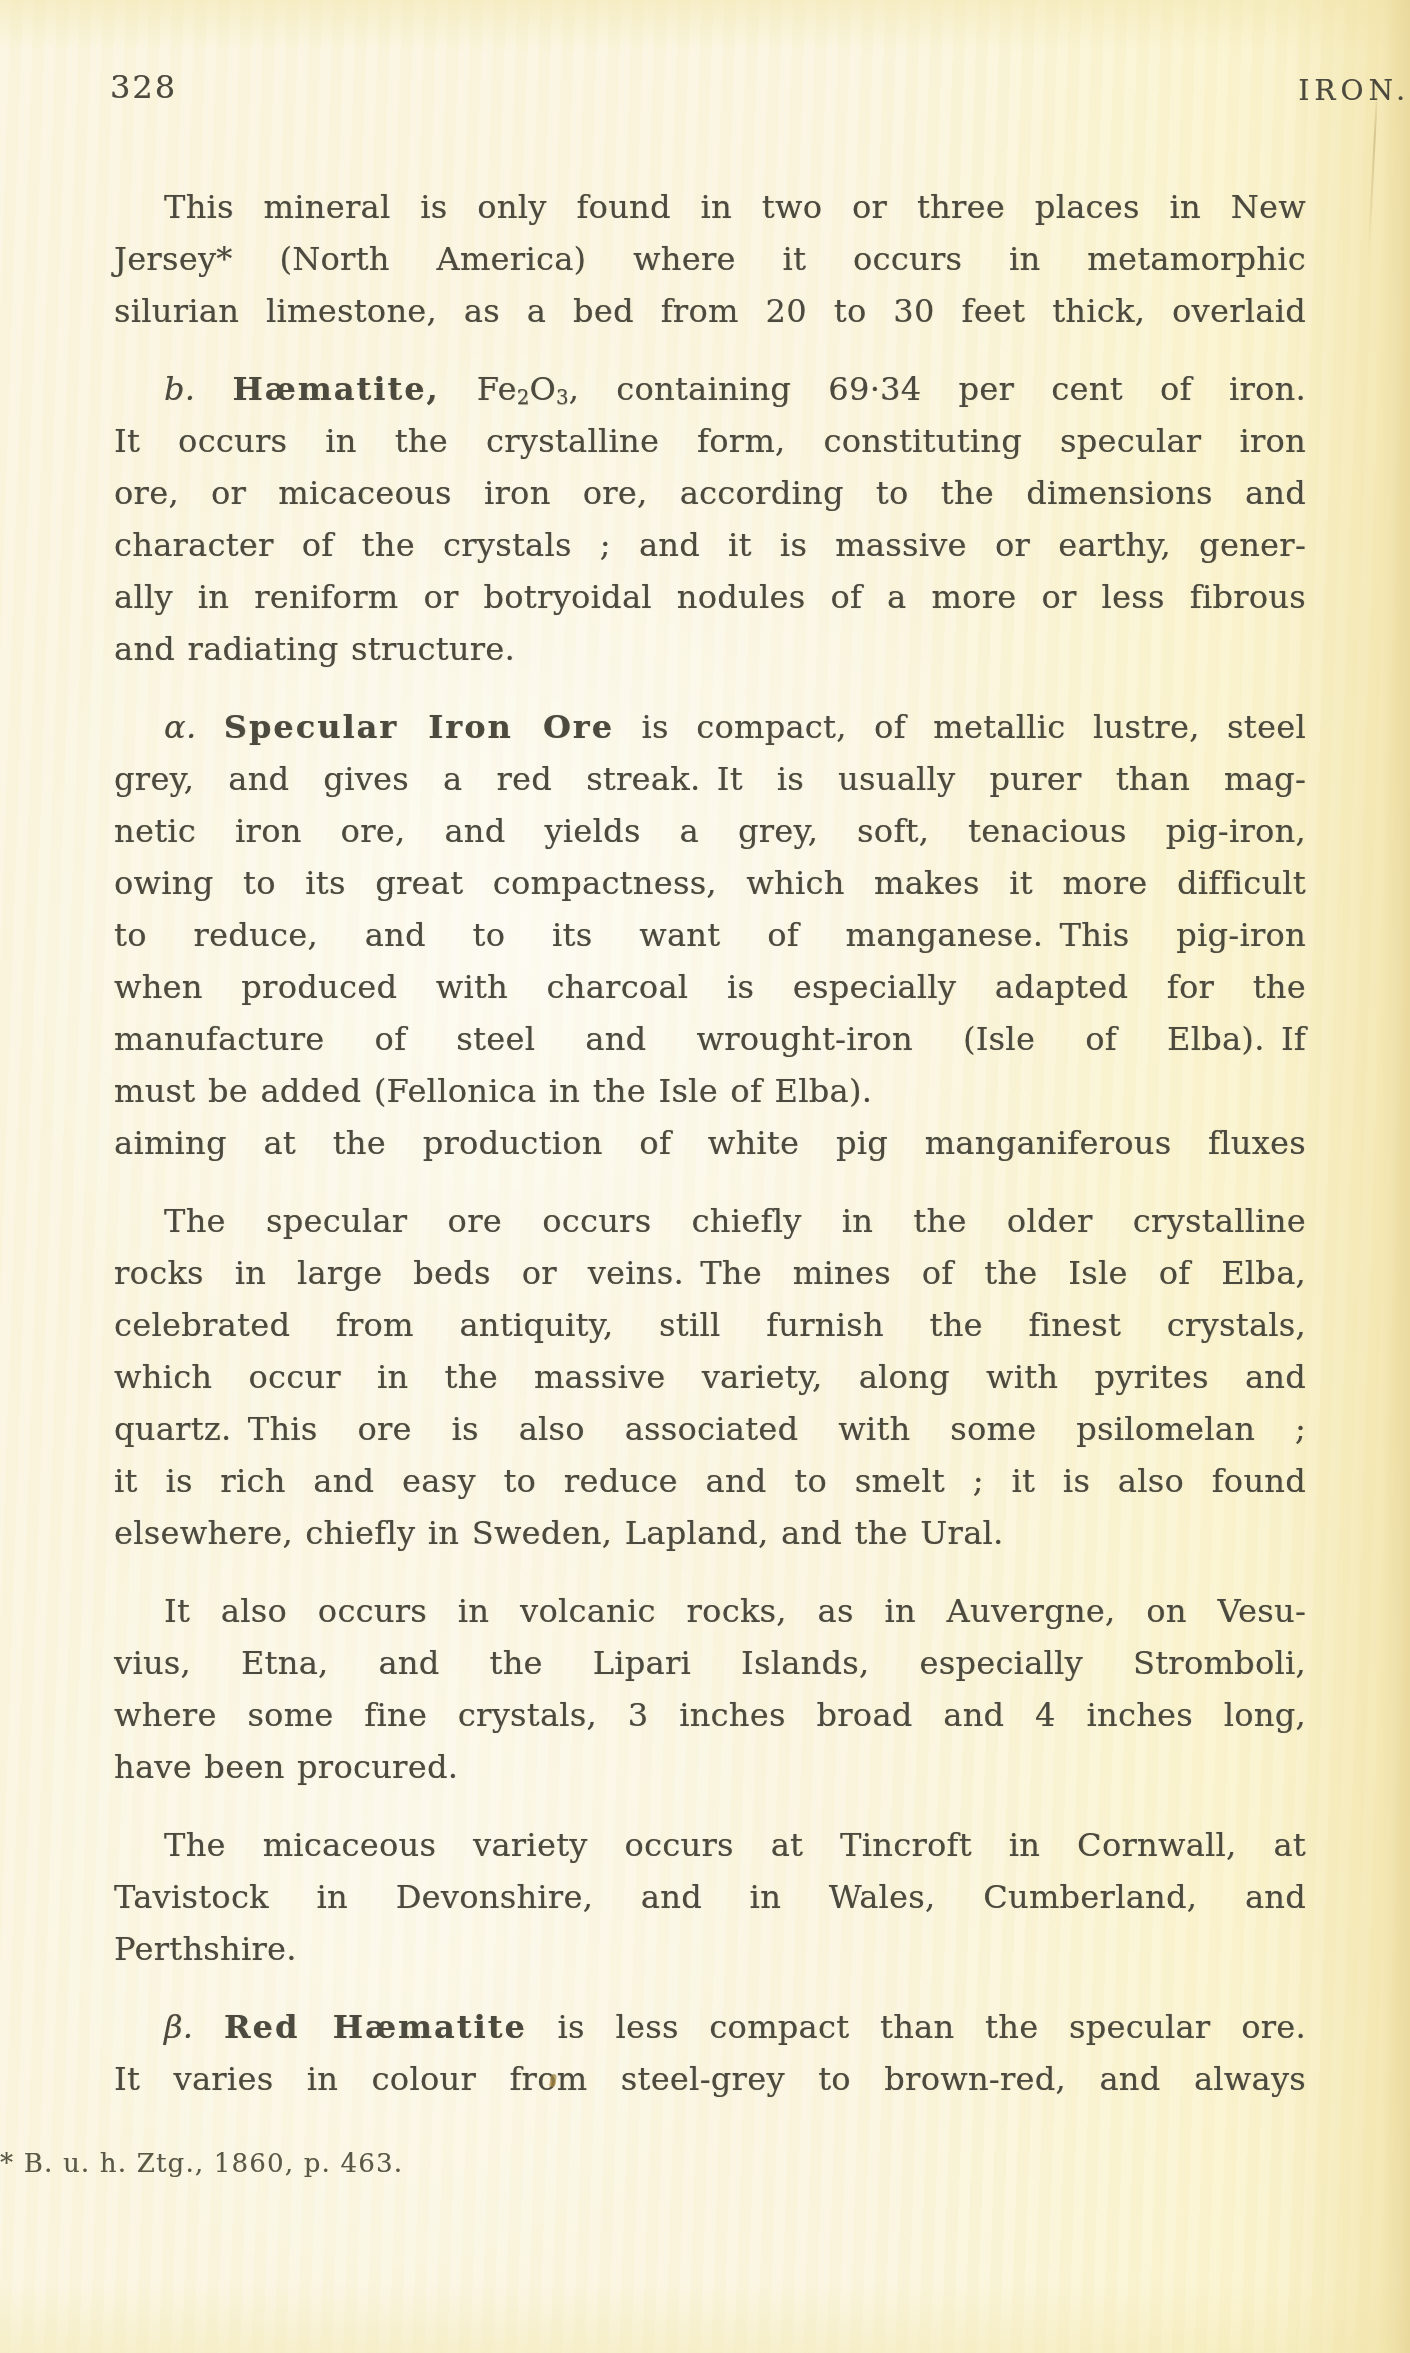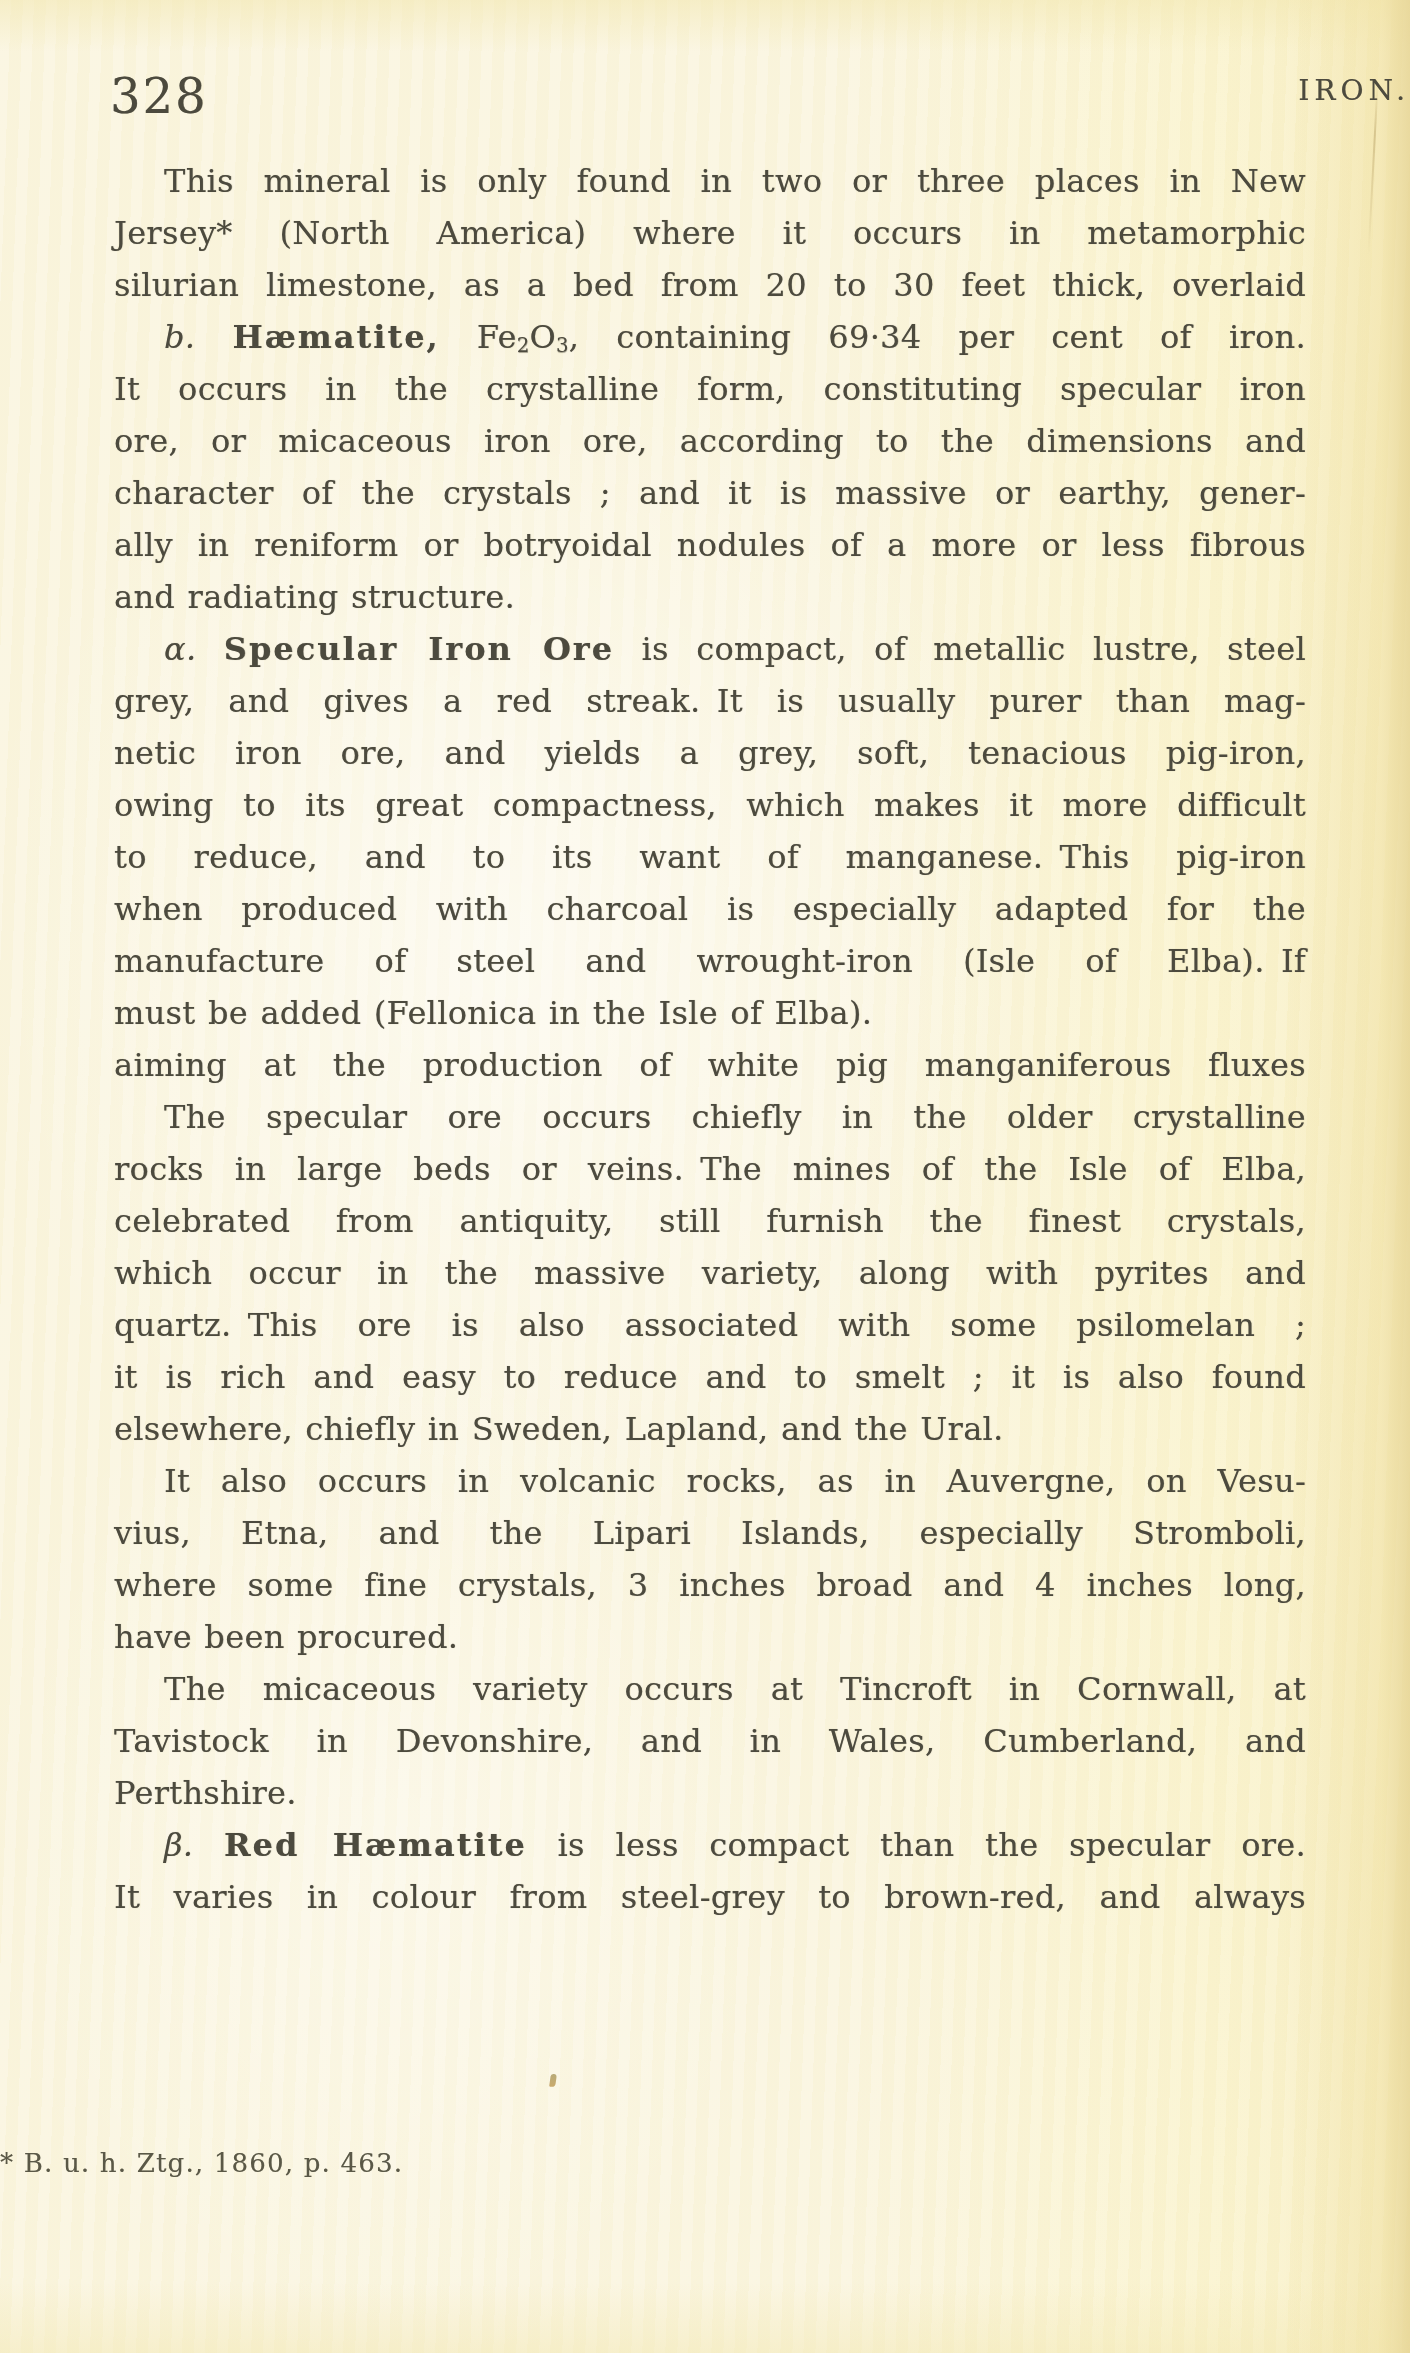--- a/index.html
+++ b/index.html
@@ -22,21 +22,21 @@
       linear-gradient(90deg, rgba(244,232,180,0) 91%, rgba(240,224,160,0.5) 98%, rgba(230,212,148,0.8) 100%),
       linear-gradient(180deg, rgba(242,231,176,0.55) 0%, rgba(242,231,176,0) 2.2%),
       linear-gradient(0deg, rgba(242,231,176,0.45) 0%, rgba(242,231,176,0) 3%),
       repeating-linear-gradient(92deg, rgba(255,255,255,0.15) 0px 11px, rgba(242,233,195,0.12) 11px 23px),
       linear-gradient(90deg, rgba(250,245,222,1) 60%, rgba(250,243,205,1) 86%, rgba(247,238,195,1) 100%);
   }
   .page-number {
     position: absolute;
     left: 110px;
     top: 68px;
-    font-size: 48px;
+    font-size: 32px;
     letter-spacing: 2px;
     text-shadow: 0.3px 0.3px 0.6px rgba(80,77,60,0.55);
   }
   .running-head {
     position: absolute;
     left: 0;
     right: 0;
     top: 74px;
     text-align: right;
     font-size: 28px;
@@ -55,21 +55,21 @@
     text-shadow: 0.3px 0.3px 0.7px rgba(85,82,64,0.5);
   }
   .para { margin: 0; }
   .line {
     height: 52px;
     text-align: justify;
     text-align-last: justify;
     white-space: normal;
   }
   .line.flush { text-align-last: left; }
-  .line.ind  { text-indent: 50px; }
+  .line.ind  { text-indent: 50px; margin-top: 26px; }
   .seg-i { font-style: italic; }
   .seg-b { font-weight: bold; letter-spacing: 2px; }
   .seg-sub { font-size: 0.62em; vertical-align: -0.22em; letter-spacing: 0; }
   .footnote {
     position: absolute;
     left: 0;
     right: 0;
     top: 2148px;
     text-align: left;
     font-size: 26px;

